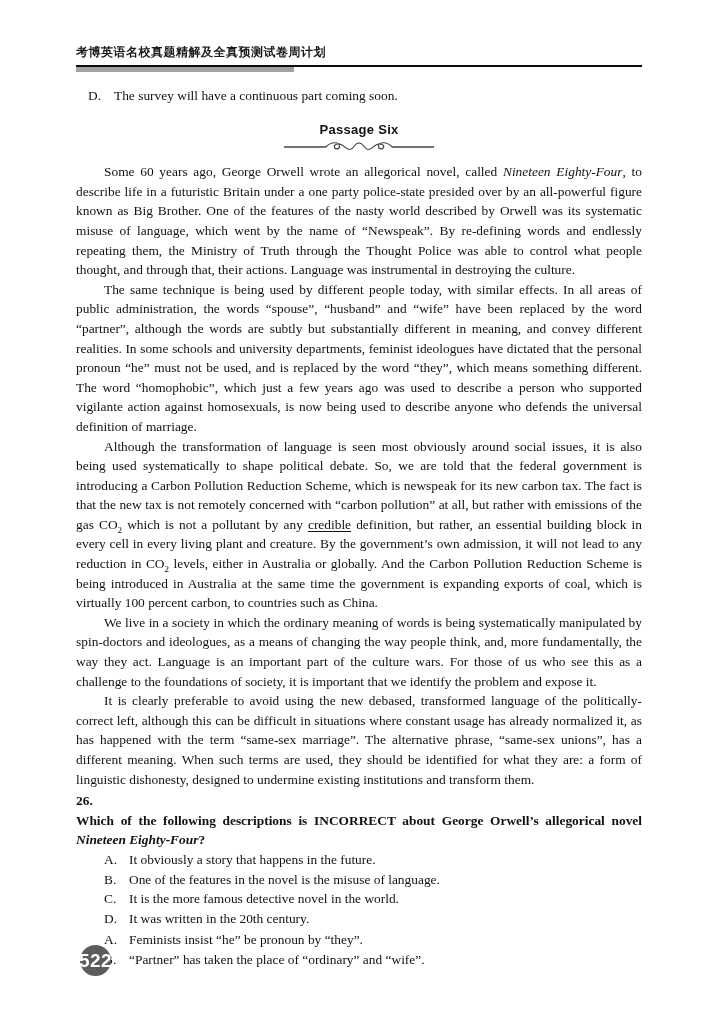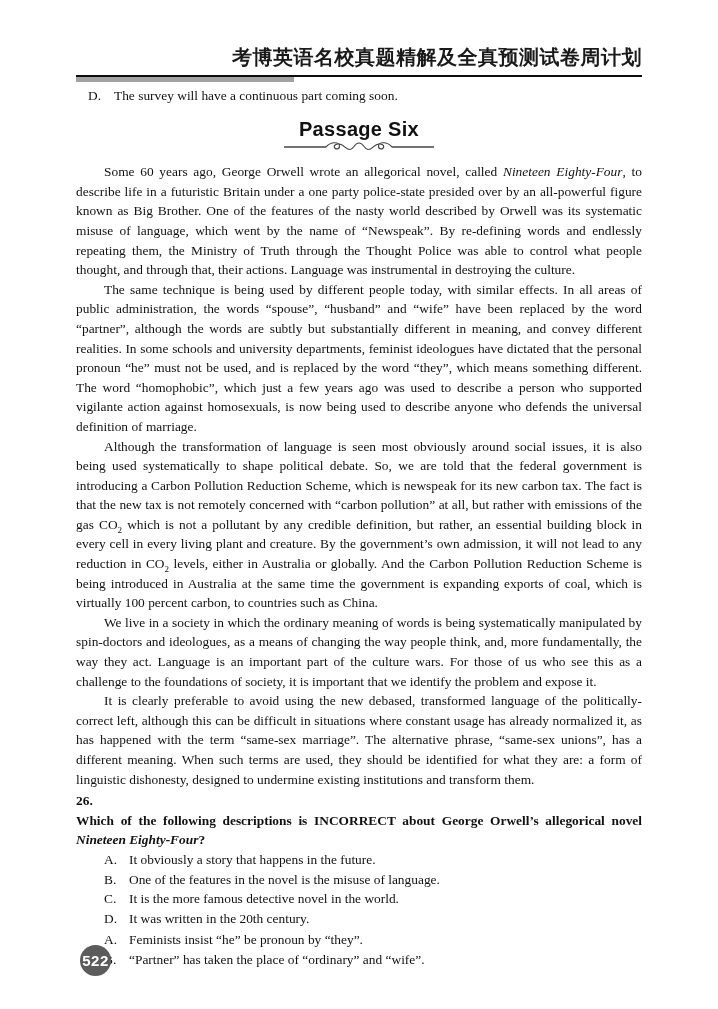--- a/index.html
+++ b/index.html
@@ -16,25 +16,24 @@
   
   .header {
     position: absolute;
     left: 76px;
     top: 44px;
     width: 566px;
   }
   .header-title {
     font-family: "Liberation Sans", sans-serif;
     font-weight: bold;
-    font-size: 20px;
+    font-size: 12px;
     letter-spacing: 0.5px;
     color: #1a1a1a;
     white-space: nowrap;
-    text-align: right;
   }
   .header-line {
     margin-top: 4px;
     height: 2px;
     background: #0d0d0d;
   }
   .header-shadow {
     height: 5px;
     width: 218px;
     background: #a2a2a2;
@@ -56,27 +55,27 @@
   }
   .prev-option .opt-letter { width: 26px; flex: none; }
   .passage-head {
     text-align: center;
     margin-top: 14px;
     margin-bottom: 8px;
   }
   .passage-title {
     font-family: "Liberation Sans", sans-serif;
     font-weight: bold;
-    font-size: 20px;
+    font-size: 13px;
     letter-spacing: 0.3px;
   }
   .flourish { display: block; margin: 1px auto 0; }
   .para { margin: 0; text-indent: 28px; }
   .it { font-style: italic; }
-  .ul { text-underline-offset: 2px; }
+  .ul { text-decoration: underline; text-underline-offset: 2px; }
   sub.sb { font-size: 9px; line-height: 0; }
   
   .question { margin-top: 2px; font-weight: bold; }
   .q-stem { display: flex; flex-direction: column; }
   .q-num { width: 28px; flex: none; }
   .q-text { flex: 1; text-align: justify; }
   .q-options { margin-left: 28px; font-weight: normal; text-align: left; }
   .opt-row { display: flex; }
   .opt-row .opt-letter { width: 25px; flex: none; }
   .bi { font-style: italic; }
@@ -85,21 +84,21 @@
     position: absolute;
     left: 80px;
     top: 945px;
     width: 31px;
     height: 31px;
     border-radius: 50%;
     background: #5c5c5c;
     color: #ffffff;
     font-family: "Liberation Sans", sans-serif;
     font-weight: bold;
-    font-size: 15px;
+    font-size: 19px;
     display: flex;
     align-items: center;
     justify-content: center;
     letter-spacing: 0.5px;
     text-align: right;
   }
 </style>
 </head>
 <body>
 

